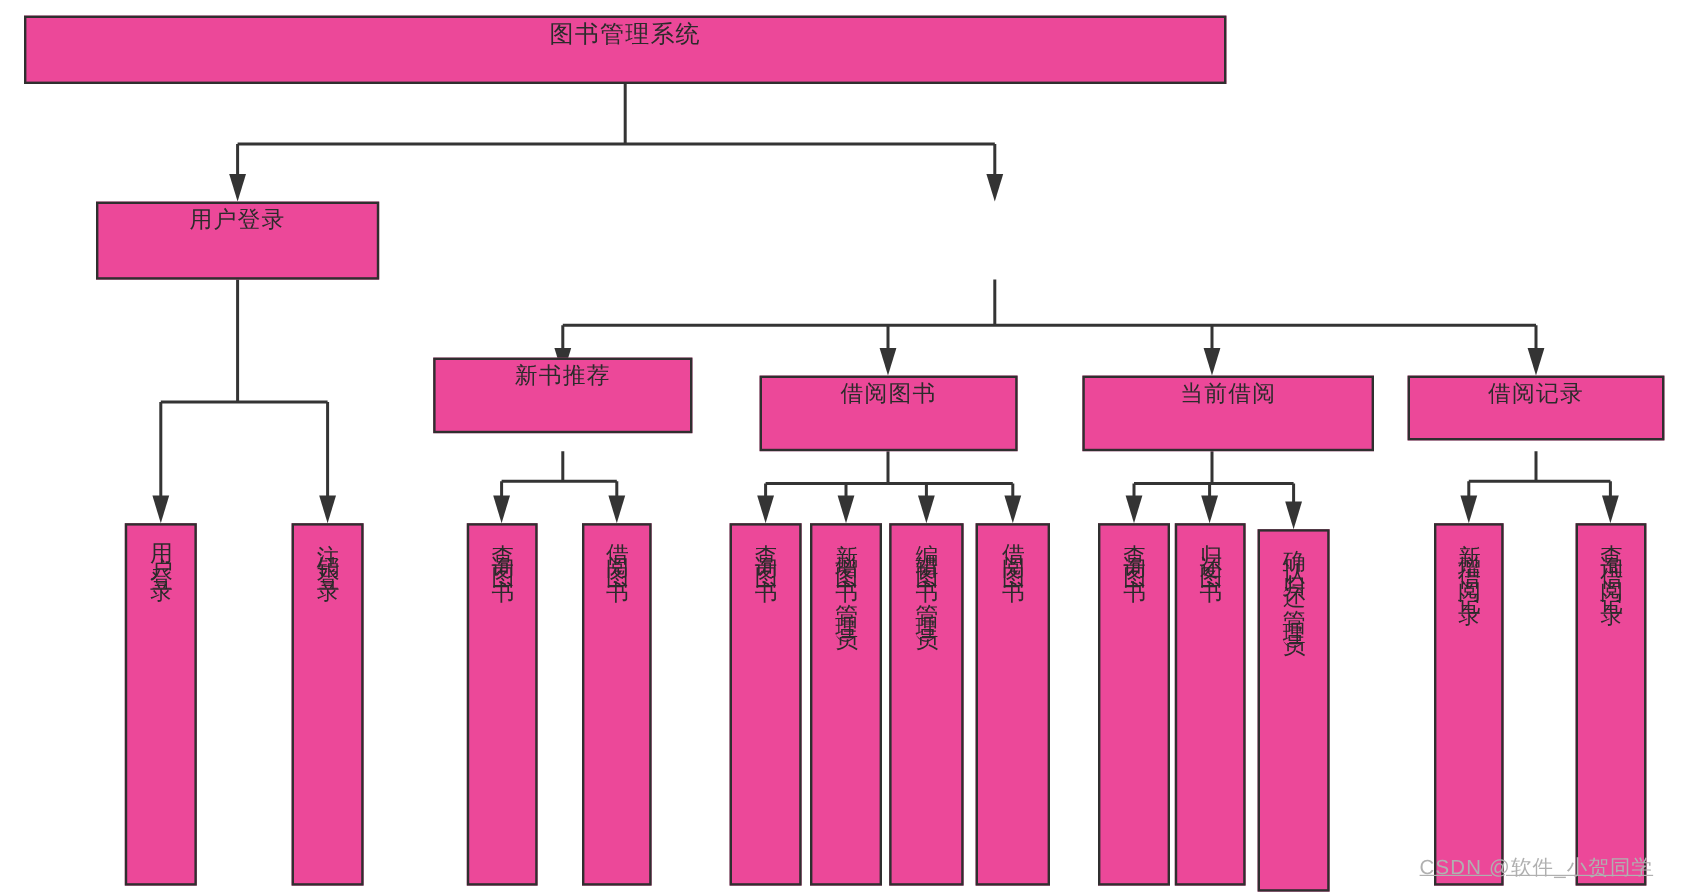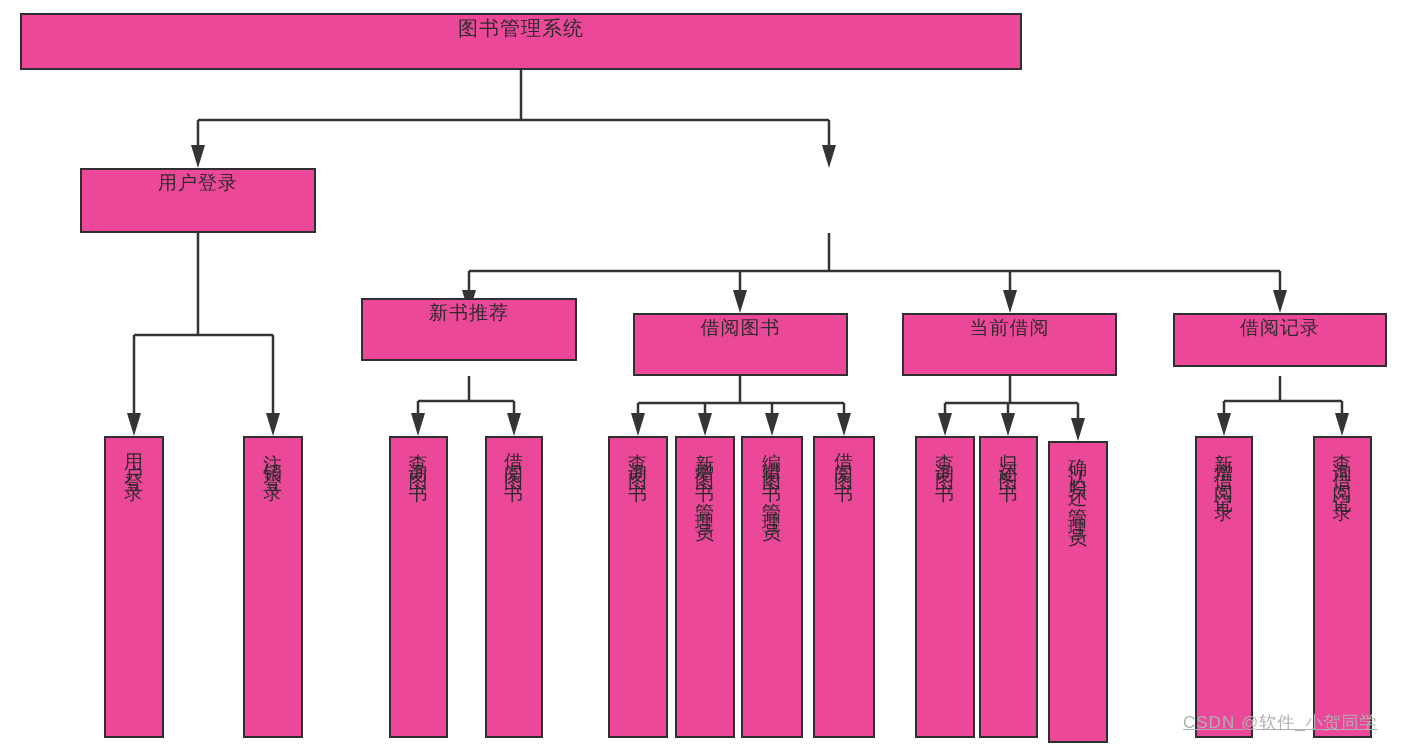--- a/index.html
+++ b/index.html
@@ -107,21 +107,21 @@
   <div class="box" style="left:80px; top:168px; width:236px; height:65px">
     <span class="hlabel">用户登录</span>
   </div>
 
   <div class="box" style="left:361px; top:298px; width:216px; height:63px">
     <span class="hlabel">新书推荐</span>
   </div>
   <div class="box" style="left:633px; top:313px; width:215px; height:63px">
     <span class="hlabel">借阅图书</span>
   </div>
-  <div class="box" style="left:902px; top:313px; width:215px; height:63px">
+  <div class="box" style="left:902px; top:313px; width:243px; height:63px">
     <span class="hlabel">当前借阅</span>
   </div>
   <div class="box" style="left:1173px; top:313px; width:214px; height:54px">
     <span class="hlabel">借阅记录</span>
   </div>
 
   <div class="box" style="left:104px; top:436px; width:60px; height:302px">
     <span class="vtext">用户登录</span>
   </div>
   <div class="box" style="left:243px; top:436px; width:60px; height:302px">

